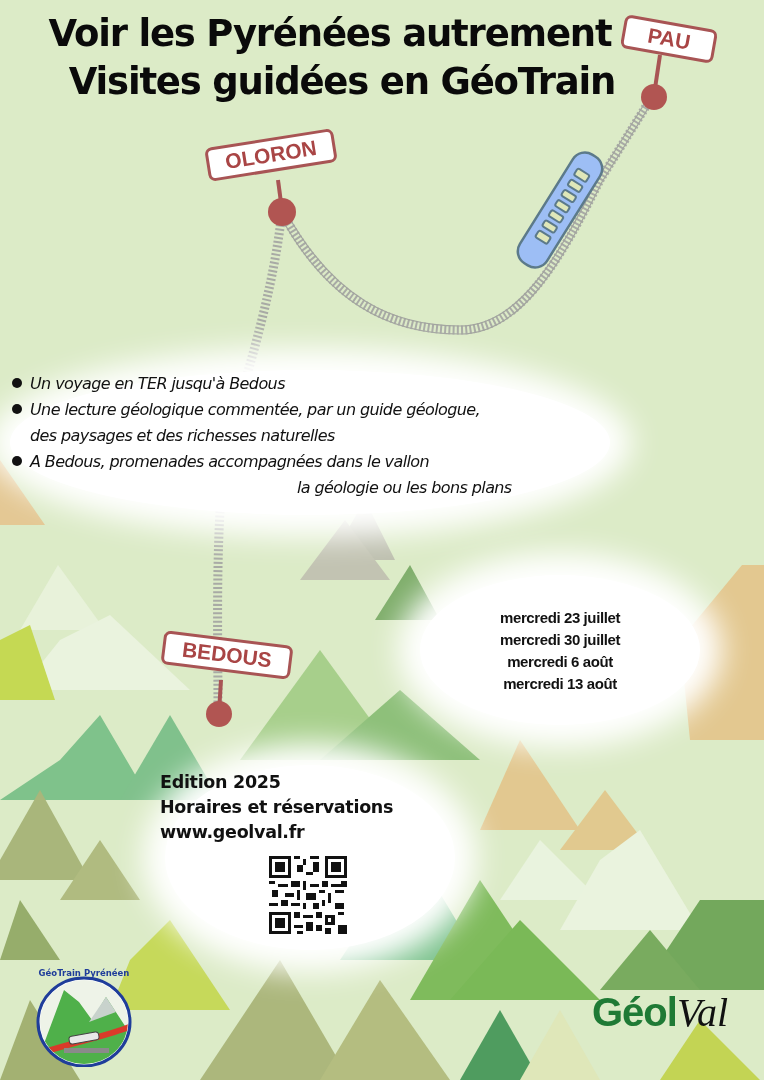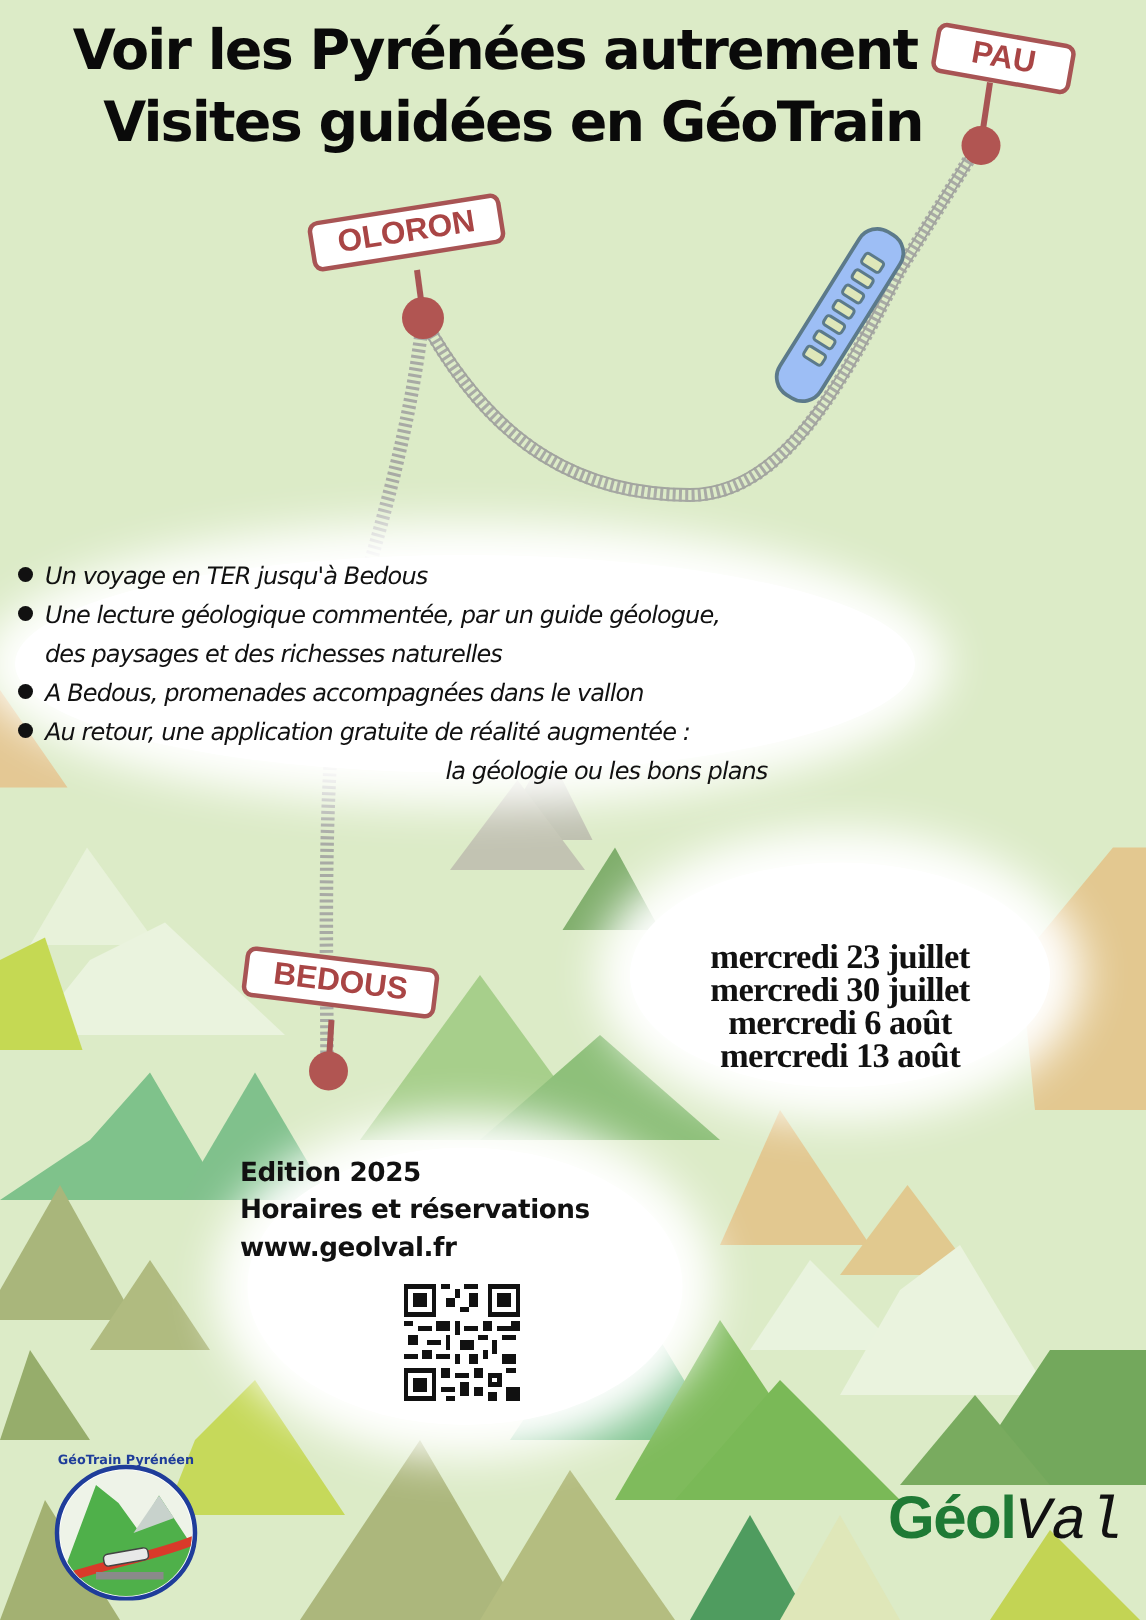--- a/index.html
+++ b/index.html
@@ -8,27 +8,27 @@
   .title { position:absolute; left:0; width:630px; text-align:center; font-family:"DejaVu Sans", sans-serif; font-weight:bold; font-size:37px; color:#0a0a0a; letter-spacing:-1.2px; }
   .title.l1 { top:12px;margin-left:15px; }
   .title.l2 { top:60px;padding-left:27px; }
   .sign { position:absolute; background:#fff; border:3px solid #a85454; border-radius:7px; color:#a94545; font-family:"Liberation Sans", sans-serif; font-weight:bold; font-size:21px; text-align:center; line-height:28px; }
   .cloud { position:absolute; background:#fff; border-radius:50%; box-shadow:0 0 30px 22px #fff; }
   .bullets { position:absolute; left:12px; top:371px; font-family:"DejaVu Sans", sans-serif; font-style:italic; font-size:16px; color:#111; line-height:26px; letter-spacing:-0.6px; }
   .bullets .row { white-space:nowrap; }
   .bullets .dot { display:inline-block; width:10px; height:10px; background:#111; border-radius:50%; margin-right:8px; vertical-align:1px; }
   .bullets .indent { padding-left:18px; }
   .bullets .right { padding-left:285px; }
-  .dates { position:absolute; left:430px; top:627px; width:260px; text-align:center; font-family:Liberation Serif, serif; font-weight:bold; font-size:23px; line-height:22px; color:#111; letter-spacing:-0.4px; }
+  .dates { position:absolute; left:430px; top:607px; width:260px; text-align:center; font-family:Liberation Sans, sans-serif; font-weight:bold; font-size:15px; line-height:22px; color:#111; letter-spacing:-0.4px; }
   .info { position:absolute; left:160px; top:770px; width:300px; font-family:"DejaVu Sans", sans-serif; font-weight:bold; font-size:17.5px; line-height:25px; color:#111; letter-spacing:-0.3px; }
   .qr { position:absolute; left:268px; top:856px; width:80px; height:78px; }
   .logo-gtp { position:absolute; left:34px; top:962px; width:100px; height:105px; }
   .geolval { position:absolute; left:592px; top:990px; font-size:40px; line-height:44px; white-space:nowrap; }
   .geolval .geo { font-family:"Liberation Sans", sans-serif; font-weight:bold; color:#1f7a35; letter-spacing:-1px; }
-  .geolval .val { font-family:Liberation Mono, monospace; font-style:italic; color:#111; }
+  .geolval .val { font-family:Liberation Serif, serif; font-style:italic; color:#111; }
 </style>
 </head>
 <body>
 
 <svg id="bg" viewBox="0 0 764 1080" xmlns="http://www.w3.org/2000/svg">
   <rect width="764" height="1080" fill="#dcebc7"></rect>
 
   <polygon points="0,460 45,525 0,525" fill="#e4c894"></polygon>
   <polygon points="330,560 365,500 395,560" fill="#bdbfae"></polygon>
   <polygon points="300,580 345,520 390,580" fill="#c2c3b2"></polygon>
@@ -104,21 +104,20 @@
 
 <div class="cloud" style="left:10px; top:370px; width:600px; height:145px;"></div>
 <div class="cloud" style="left:420px; top:575px; width:280px; height:150px;"></div>
 <div class="cloud" style="left:165px; top:765px; width:290px; height:185px;"></div>
 
 <div class="bullets">
   <div class="row"><span class="dot"></span><span>Un voyage en TER jusqu'à Bedous</span></div>
   <div class="row"><span class="dot"></span><span>Une lecture géologique commentée, par un guide géologue,</span></div>
   <div class="row indent">des paysages et des richesses naturelles</div>
   <div class="row"><span class="dot"></span><span>A Bedous, promenades accompagnées dans le vallon</span></div>
-  <div class="row"><span class="dot"></span><span>Au retour, une application gratuite de réalité augmentée :</span></div>
   <div class="row right">la géologie ou les bons plans</div>
 </div>
 
 <div class="dates">
   <div>mercredi 23 juillet</div>
   <div>mercredi 30 juillet</div>
   <div>mercredi 6 août</div>
   <div>mercredi 13 août</div>
 </div>
 

